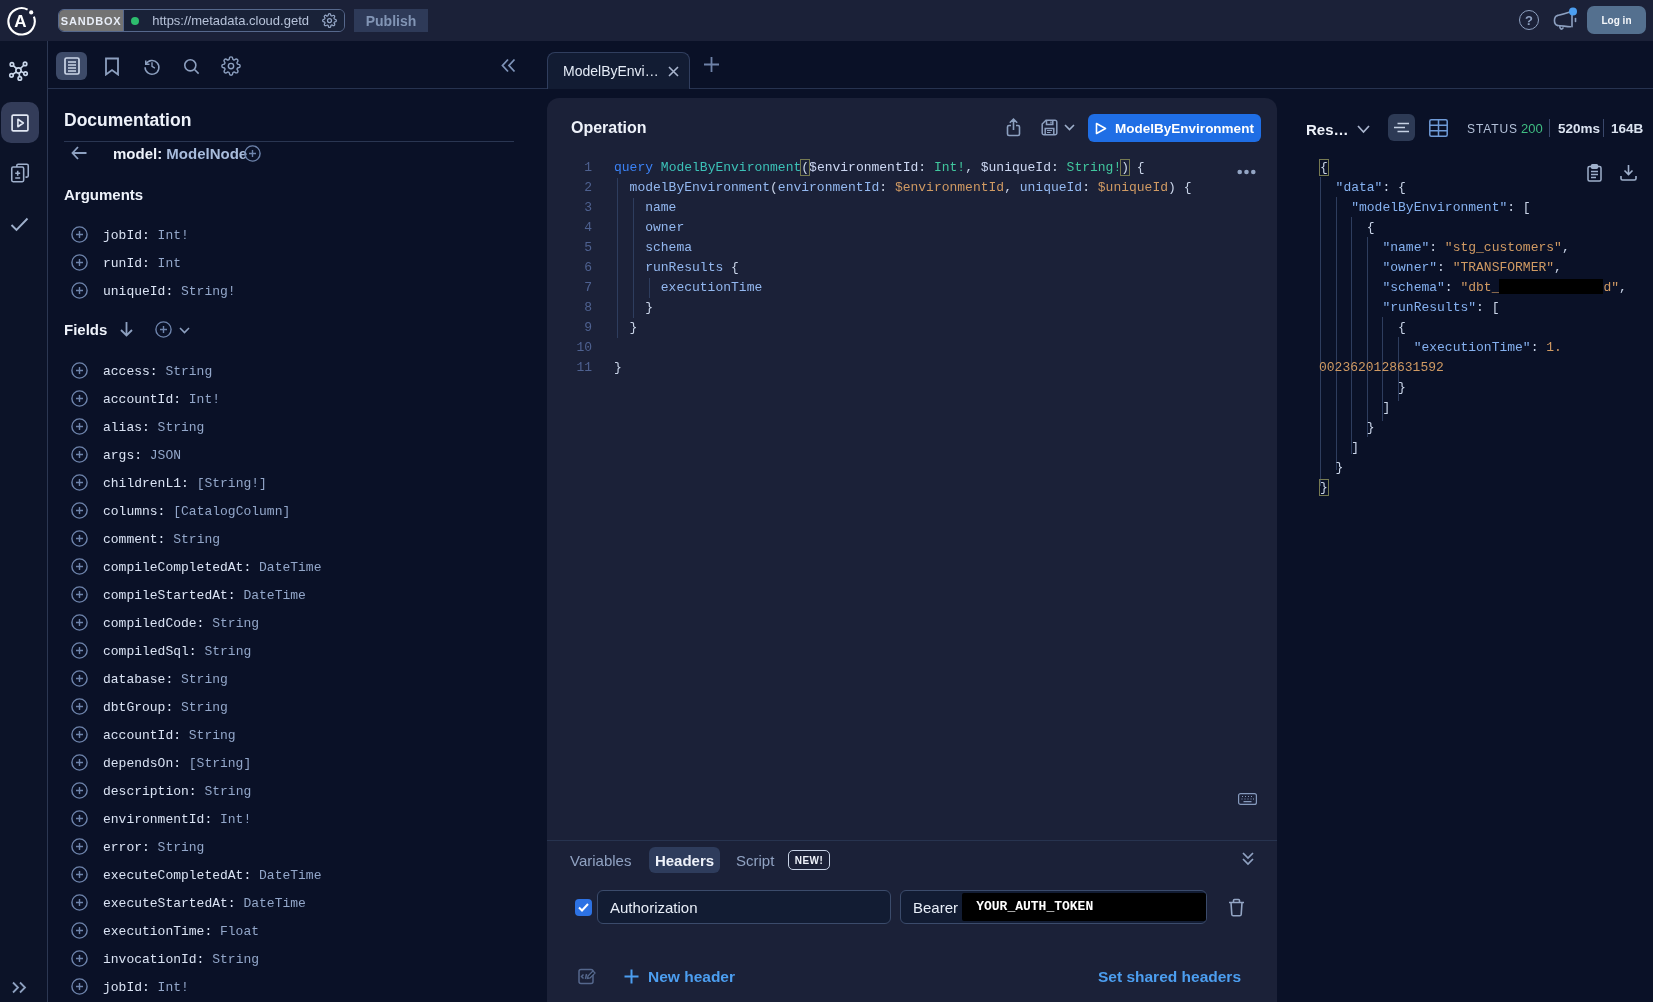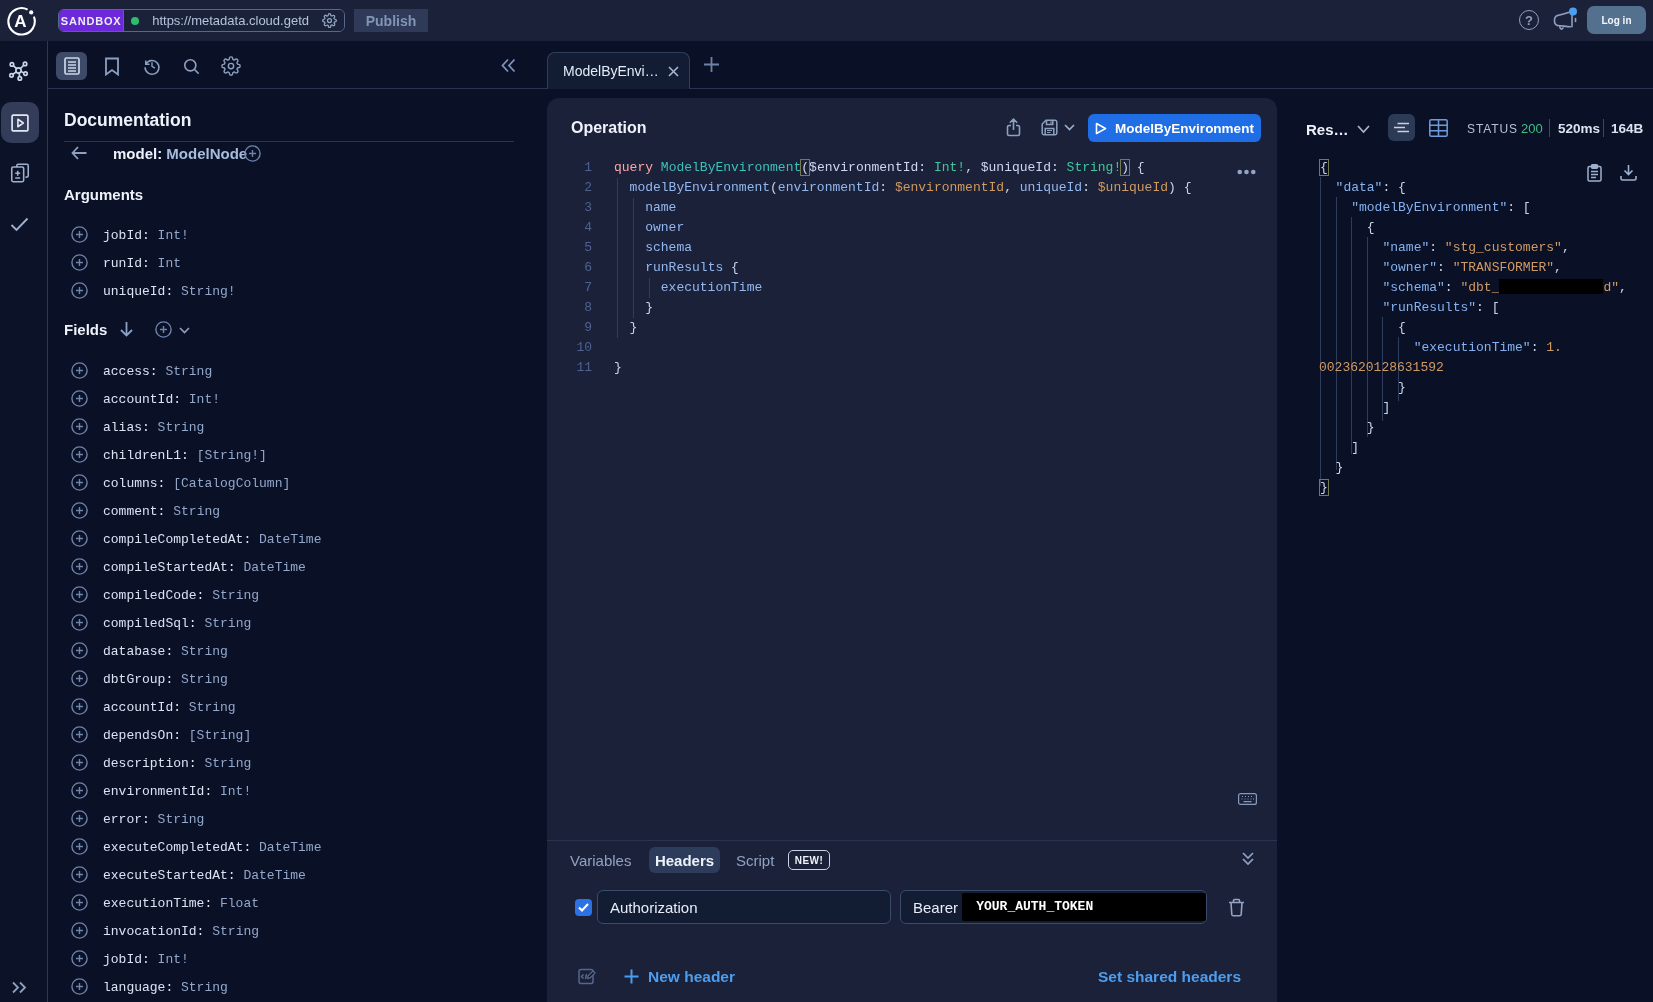--- a/index.html
+++ b/index.html
@@ -26,21 +26,21 @@
 <div id="oppanel"></div>
 <div id="resp"></div>
 <div id="railline"></div>
 
 <svg class="abs" style="left:4px;top:4px" width="33" height="33" viewBox="0 0 33 33">
   <path d="M 23.6 5.6 A 13.2 13.2 0 1 0 29.9 12.6" fill="none" stroke="#ffffff" stroke-width="2.1"></path>
   <circle cx="27.2" cy="8.4" r="2.1" fill="#ffffff"></circle>
   <text x="16.5" y="22.5" font-size="17" font-weight="bold" fill="#ffffff" text-anchor="middle" font-family="Liberation Sans, sans-serif">A</text>
 </svg>
 <div class="abs" style="left:58px;top:9px;width:287px;height:23px;border:1px solid #56688c;border-radius:6px;display:flex;overflow:hidden">
-  <div style="width:69px;background:#6d28d9;border-right:1px solid #56688c;display:flex;align-items:center;justify-content:center;color:#e8edf7;font-size:11px;font-weight:bold;letter-spacing:0.8px">SANDBOX</div>
+  <div style="width:69px;background:#737373;border-right:1px solid #56688c;display:flex;align-items:center;justify-content:center;color:#e8edf7;font-size:11px;font-weight:bold;letter-spacing:0.8px">SANDBOX</div>
   <div style="flex:1;background:#192238;display:flex;align-items:center;padding:0 7px;gap:13px">
     <div style="width:8px;height:8px;border-radius:50%;background:#2dbd6e"></div>
     <div style="flex:1;color:#b6c2d9;font-size:13px;white-space:nowrap;overflow:hidden">https://metadata.cloud.getd</div>
     <svg width="15" height="15" viewBox="0 0 24 24" fill="none" stroke="#93a5c4" stroke-width="2">
         <circle cx="12" cy="12" r="3.2"></circle>
         <path d="M19.4 15a1.65 1.65 0 0 0 .33 1.82l.06.06a2 2 0 1 1-2.83 2.83l-.06-.06a1.65 1.65 0 0 0-1.82-.33 1.65 1.65 0 0 0-1 1.51V21a2 2 0 1 1-4 0v-.09A1.65 1.65 0 0 0 9 19.4a1.65 1.65 0 0 0-1.82.33l-.06.06a2 2 0 1 1-2.83-2.83l.06-.06a1.65 1.65 0 0 0 .33-1.82 1.65 1.65 0 0 0-1.51-1H3a2 2 0 1 1 0-4h.09A1.65 1.65 0 0 0 4.6 9a1.65 1.65 0 0 0-.33-1.82l-.06-.06a2 2 0 1 1 2.83-2.83l.06.06a1.65 1.65 0 0 0 1.82.33H9a1.65 1.65 0 0 0 1-1.51V3a2 2 0 1 1 4 0v.09a1.65 1.65 0 0 0 1 1.51 1.65 1.65 0 0 0 1.82-.33l.06-.06a2 2 0 1 1 2.83 2.83l-.06.06a1.65 1.65 0 0 0-.33 1.82V9a1.65 1.65 0 0 0 1.51 1H21a2 2 0 1 1 0 4h-.09a1.65 1.65 0 0 0-1.51 1z"></path>
       </svg>
   </div>
 </div>
 <div class="abs" style="left:354px;top:9px;width:74px;height:23px;background:#2e3a58;border-radius:0;display:flex;align-items:center;justify-content:center;color:#8295b5;font-size:14px;font-weight:bold">Publish</div>
@@ -181,20 +181,28 @@
         <path d="M8.5 5 V12 M5 8.5 H12"></path>
       </svg>
       <span class="fname">alias:</span>
       <span class="ftype">&nbsp;String</span>
     </div>
 <div class="frow">
       <svg width="17" height="17" viewBox="0 0 17 17" fill="none" stroke="#6e84ac" stroke-width="1.4">
         <circle cx="8.5" cy="8.5" r="7.6"></circle>
         <path d="M8.5 5 V12 M5 8.5 H12"></path>
       </svg>
+      <span class="fname">args:</span>
+      <span class="ftype">&nbsp;JSON</span>
+    </div>
+<div class="frow">
+      <svg width="17" height="17" viewBox="0 0 17 17" fill="none" stroke="#6e84ac" stroke-width="1.4">
+        <circle cx="8.5" cy="8.5" r="7.6"></circle>
+        <path d="M8.5 5 V12 M5 8.5 H12"></path>
+      </svg>
       <span class="fname">childrenL1:</span>
       <span class="ftype">&nbsp;[String!]</span>
     </div>
 <div class="frow">
       <svg width="17" height="17" viewBox="0 0 17 17" fill="none" stroke="#6e84ac" stroke-width="1.4">
         <circle cx="8.5" cy="8.5" r="7.6"></circle>
         <path d="M8.5 5 V12 M5 8.5 H12"></path>
       </svg>
       <span class="fname">columns:</span>
       <span class="ftype">&nbsp;[CatalogColumn]</span>
@@ -349,21 +357,21 @@
   .frow svg { margin-left:7px; margin-right:15px; flex:none; }
   .fname { color:#dae3f4; }
   .ftype { color:#93a7ca; }
 </style>
 
 <style>
   #tab { position:absolute; left:547px; top:52px; width:143px; height:37px; background:#121c33; border:1px solid #303e5e; border-bottom:none; border-radius:8px 8px 0 0; display:flex; align-items:center; }
   .cl { height:20px; display:flex; white-space:pre; font-family:"Liberation Mono", monospace; font-size:13px; line-height:20px; }
   .ln { width:32px; text-align:right; color:#4e6190; flex:none; }
   .cd { margin-left:22px; }
-  .kw { color:#fca5a5; } .opn { color:#3cc1b7; } .fld { color:#93b8f0; }
+  .kw { color:#3b82f6; } .opn { color:#3cc1b7; } .fld { color:#93b8f0; }
   .vd { color:#ccd7f2; } .sc { color:#41c79e; } .vu { color:#d09a63; } .pn { color:#c9d4e8; }
   .bx { outline:1px solid #767a52; }
   .gl { position:absolute; width:1px; background:#2e3d5e; }
 </style>
 <div id="tab">
   <span style="margin-left:15px;color:#e4ebf6;font-size:14px">ModelByEnvi…</span>
   <svg style="margin-left:9px" width="11" height="11" viewBox="0 0 11 11" stroke="#aab6cf" stroke-width="1.6">
       <path d="M1 1 L10 10 M10 1 L1 10"></path>
     </svg>
 </div>

